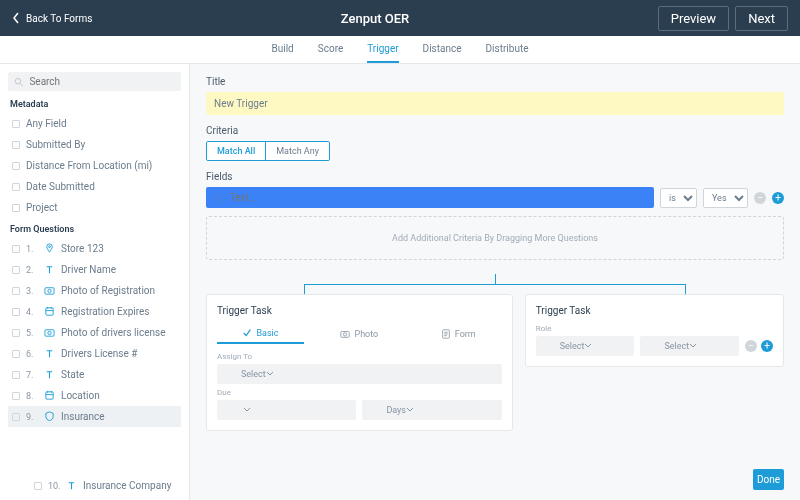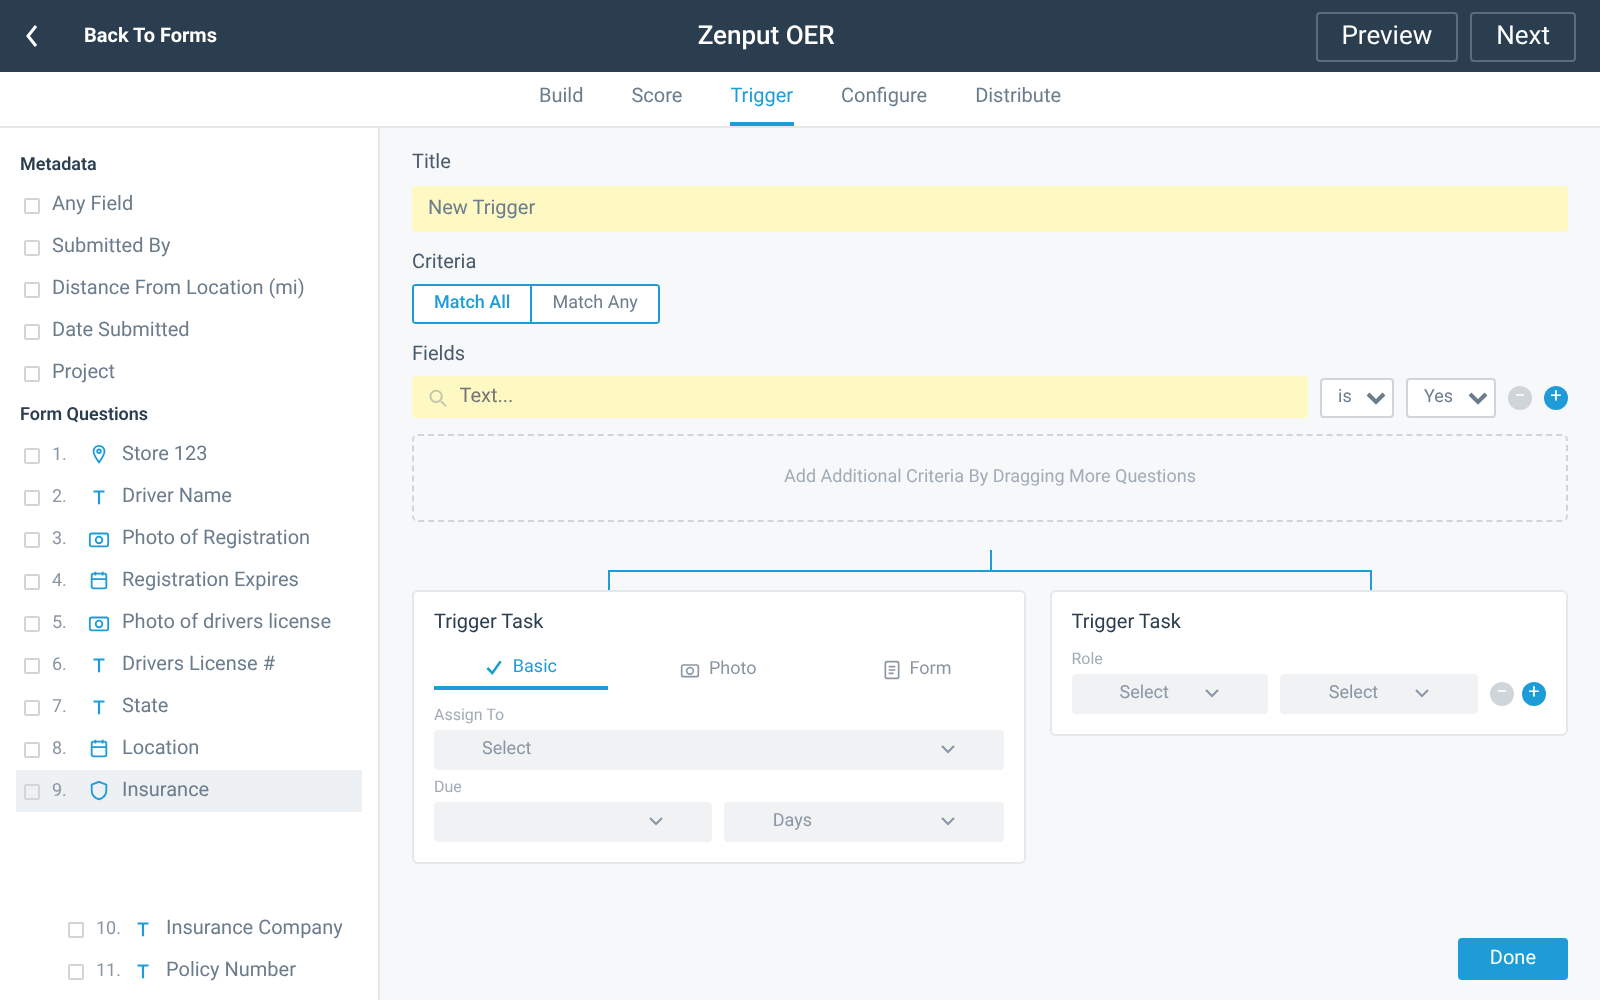--- a/index.html
+++ b/index.html
@@ -1,18 +1,18 @@
 <!DOCTYPE html>
 <html><head>
 <meta charset="utf-8">
 <style>
 * { box-sizing: border-box; margin: 0; padding: 0; font-family: -apple-system, BlinkMacSystemFont, "Segoe UI", Roboto, sans-serif; }
 body { background: #fff; width: 800px; height: 500px; overflow: hidden; }
 .header { background: #2b3e50; color: #fff; height: 36px; display: flex; align-items: center; padding: 0 12px; }
-.back { font-size: 10px; display: flex; align-items: center; gap: 22px; cursor: pointer; font-weight: bold; }
+.back { font-size: 10px; display: flex; align-items: center; gap: 6px; cursor: pointer; }
 .back svg { width: 8px; height: 12px; }
 .title { flex: 1; text-align: center; font-size: 13px; font-weight: 500; }
 .hbtns { display: flex; gap: 6px; }
 .hbtn { background: transparent; border: 1px solid #5a6c7d; color: #fff; font-size: 13px; padding: 4px 12px; border-radius: 2px; cursor: pointer; }
 .tabs { background: #fff; height: 28px; display: flex; justify-content: center; gap: 24px; border-bottom: 1px solid #e5e8eb; }
 .tab { font-size: 10px; color: #6b7c8c; padding: 7px 0; cursor: pointer; }
 .tab.active { color: #1e9cd7; border-bottom: 2px solid #1e9cd7; }
 .body { display: flex; height: 436px; background: #f7f8f9; }
 .sidebar { width: 190px; background: #fff; border-right: 1px solid #e5e8eb; padding: 8px; overflow-y: auto; }
 .search { display: flex; align-items: center; background: #f0f2f4; border-radius: 2px; padding: 4px 6px; margin-bottom: 8px; }
@@ -25,21 +25,21 @@
 .sitem .ico { width: 11px; height: 11px; flex-shrink: 0; }
 .sitem.active { background: #eef1f3; }
 .main { flex: 1; padding: 12px 16px; overflow-y: auto; position: relative; }
 .lbl { font-size: 10px; color: #4a5a6a; margin-bottom: 5px; display: block; }
 .tin { width: 100%; background: #fef9c3; border: none; padding: 6px 8px; font-size: 10px; color: #6b7c8c; border-radius: 2px; margin-bottom: 10px; }
 .toggle { display: flex; border: 1px solid #1e9cd7; border-radius: 2px; overflow: hidden; width: fit-content; margin-bottom: 10px; }
 .toggle button { border: none; background: #fff; font-size: 9px; padding: 4px 10px; cursor: pointer; color: #6b7c8c; }
 .toggle button.on { color: #1e9cd7; font-weight: 500; }
 .toggle button:first-child { border-right: 1px solid #1e9cd7; }
 .frow { display: flex; align-items: center; gap: 6px; margin-bottom: 8px; }
-.fsearch { flex: 1; display: flex; align-items: center; background: #fef9c3; border-radius: 2px; padding: 5px 8px; }
+.fsearch { flex: 1; display: flex; align-items: center; background: #3b82f6; border-radius: 2px; padding: 5px 8px; }
 .fsearch svg { width: 10px; height: 10px; opacity: 0.4; }
 .fsearch input { border: none; background: transparent; font-size: 10px; padding-left: 6px; outline: none; width: 100%; }
 .sel { background: #fff; border: 1px solid #d0d5da; font-size: 9px; padding: 3px 4px; border-radius: 2px; color: #6b7c8c; }
 .circ { width: 12px; height: 12px; border-radius: 50%; display: inline-flex; align-items: center; justify-content: center; font-size: 10px; cursor: pointer; }
 .circ.minus { background: #d0d5da; color: #fff; }
 .circ.plus { background: #1e9cd7; color: #fff; }
 .drop { border: 1px dashed #d0d5da; border-radius: 3px; text-align: center; font-size: 9px; color: #a0acb8; padding: 16px; margin-bottom: 14px; }
 .conn { height: 20px; position: relative; }
 .conn .stem { position: absolute; left: 50%; top: 0; width: 1px; height: 10px; background: #1e9cd7; }
 .conn .bar { position: absolute; left: 17%; right: 17%; top: 10px; height: 1px; background: #1e9cd7; }
@@ -48,26 +48,26 @@
 .pair { display: flex; gap: 12px; align-items: flex-start; }
 .card { background: #fff; border: 1px solid #e5e8eb; border-radius: 3px; padding: 10px; }
 .card1 { flex: 1.2; }
 .card2 { flex: 1; display: flex; gap: 6px; align-items: center; }
 .ch { font-size: 10px; color: #2b3e50; margin-bottom: 8px; }
 .ttabs { display: flex; gap: 12px; margin-bottom: 8px; }
 .ttab { flex: 1; text-align: center; padding: 4px 0; font-size: 9px; color: #8a96a3; cursor: pointer; display: flex; align-items: center; justify-content: center; gap: 4px; }
 .ttab.on { color: #1e9cd7; border-bottom: 2px solid #1e9cd7; }
 .ttab svg { width: 10px; height: 10px; }
 .flbl { font-size: 8px; color: #a0acb8; margin: 4px 0 3px; display: block; }
-.dd { width: 100%; background: #f0f2f4; border: none; padding: 5px 24px; font-size: 9px; color: #8a96a3; display: flex; justify-content: space-between; align-items: center; border-radius: 2px; cursor: pointer; }
+.dd { width: 100%; background: #f0f2f4; border: none; padding: 5px 24px; font-size: 9px; color: #8a96a3; display: flex; align-items: center; border-radius: 2px; cursor: pointer; }
 .dd svg { width: 8px; height: 8px; }
 .r2 { display: flex; gap: 6px; }
 .r2 .dd { flex: 1; }
 .card2 .col { flex: 1; }
-.done { position: fixed; bottom: 10px; right: 16px; background: #1e9cd7; color: #fff; border: none; font-size: 10px; padding: 5px 16px; border-radius: 2px; cursor: pointer; }
+.done { position: fixed; bottom: 10px; right: 16px; background: #1e9cd7; color: #fff; border: none; font-size: 10px; padding: 5px 4px; border-radius: 2px; cursor: pointer; }
 </style>
 </head>
 <body>
 
 <div class="header">
   <div class="back">
     <svg viewBox="0 0 8 12" fill="none" stroke="#fff" stroke-width="1.5">
         <path d="M6 1L2 6l4 5"></path>
       </svg>
     <span>Back To Forms</span>
@@ -76,26 +76,33 @@
   <div class="hbtns">
     <button class="hbtn">Preview</button>
     <button class="hbtn">Next</button>
   </div>
 </div>
 
 <div class="tabs">
   <div class="tab">Build</div>
   <div class="tab">Score</div>
   <div class="tab active">Trigger</div>
-  <div class="tab">Configure</div>
+  <div class="tab">Distance</div>
   <div class="tab">Distribute</div>
 </div>
 
 <div class="body">
   <div class="sidebar">
+    <div class="search">
+      <svg viewBox="0 0 12 12" fill="none" stroke="#6b7c8c" stroke-width="1.2">
+          <circle cx="5" cy="5" r="3.5"></circle>
+          <path d="M8 8l3 3"></path>
+        </svg>
+      <input placeholder="Search" style="">
+    </div>
     <div class="shead">Metadata</div>
     <div id="meta-list">
         <div class="sitem">
           <span class="cb"></span>
           <span>Any Field</span>
         </div>
         <div class="sitem">
           <span class="cb"></span>
           <span>Submitted By</span>
         </div>

